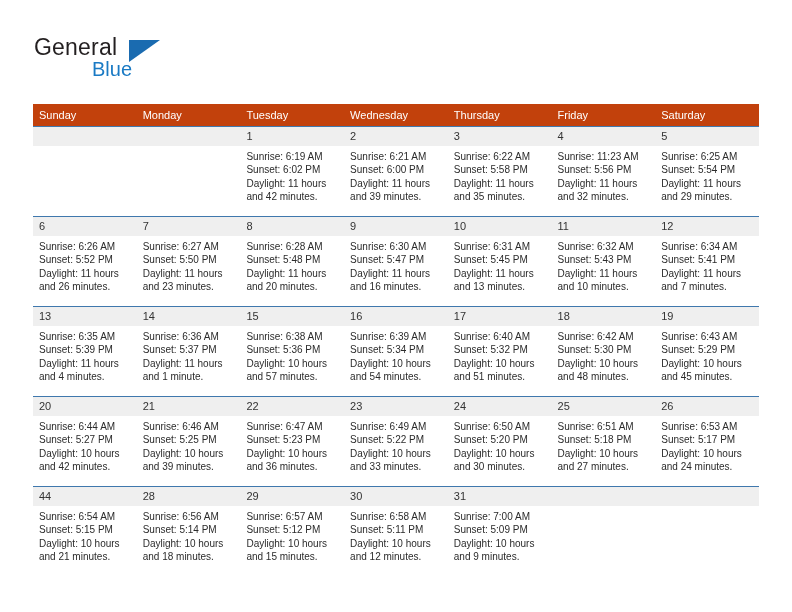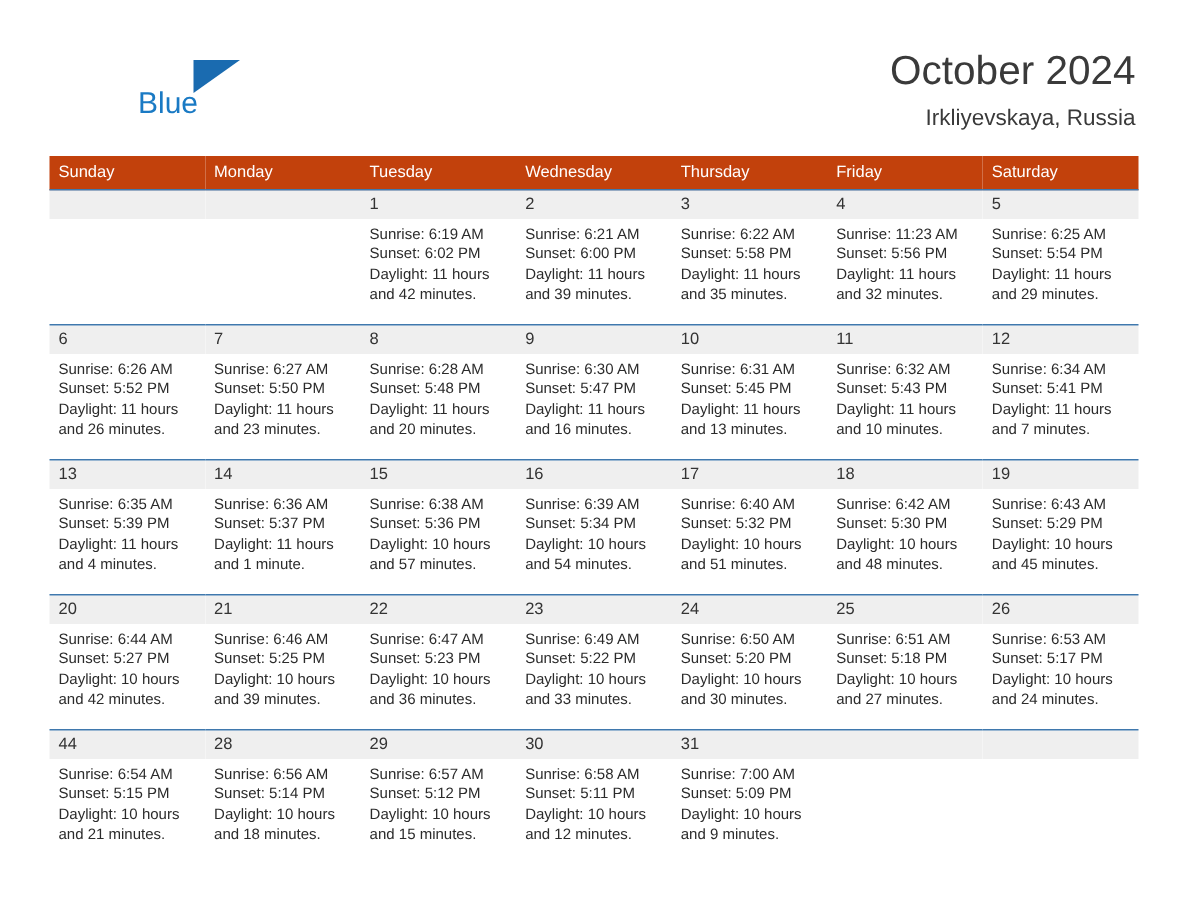--- a/index.html
+++ b/index.html
@@ -138,28 +138,25 @@
   }
 </style>
 </head>
 <body>
 
 <div class="page">
 
   <div class="header">
 
     <div class="logo">
+      <span class="logo-general">General</span>
       <span class="logo-triangle"></span>
       <span class="logo-blue">Blue</span>
     </div>
 
-    <div class="title-block">
-      <div class="cal-title">October 2024</div>
-      <div class="cal-subtitle">Irkliyevskaya, Russia</div>
-    </div>
 
   </div>
 
   <table class="calendar">
     <thead>
       <tr>
         <th>Sunday</th>
         <th>Monday</th>
         <th>Tuesday</th>
         <th>Wednesday</th>

